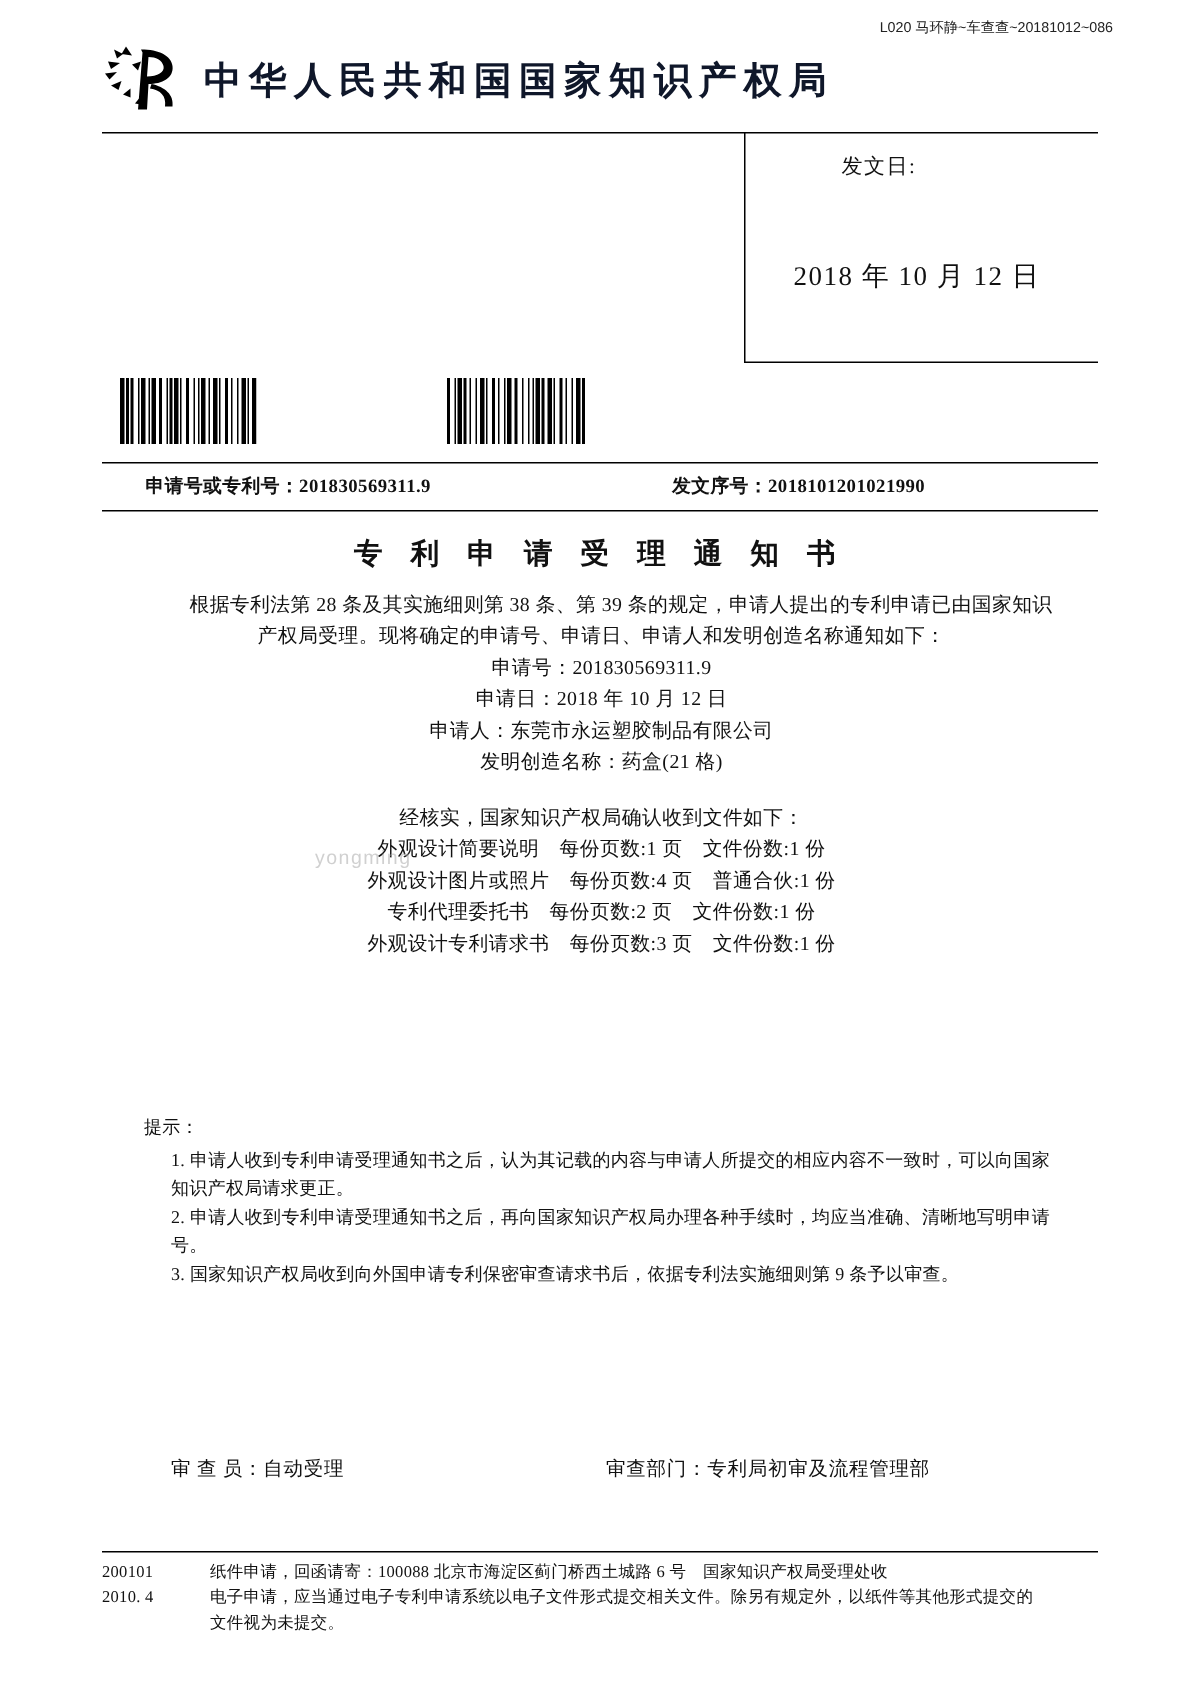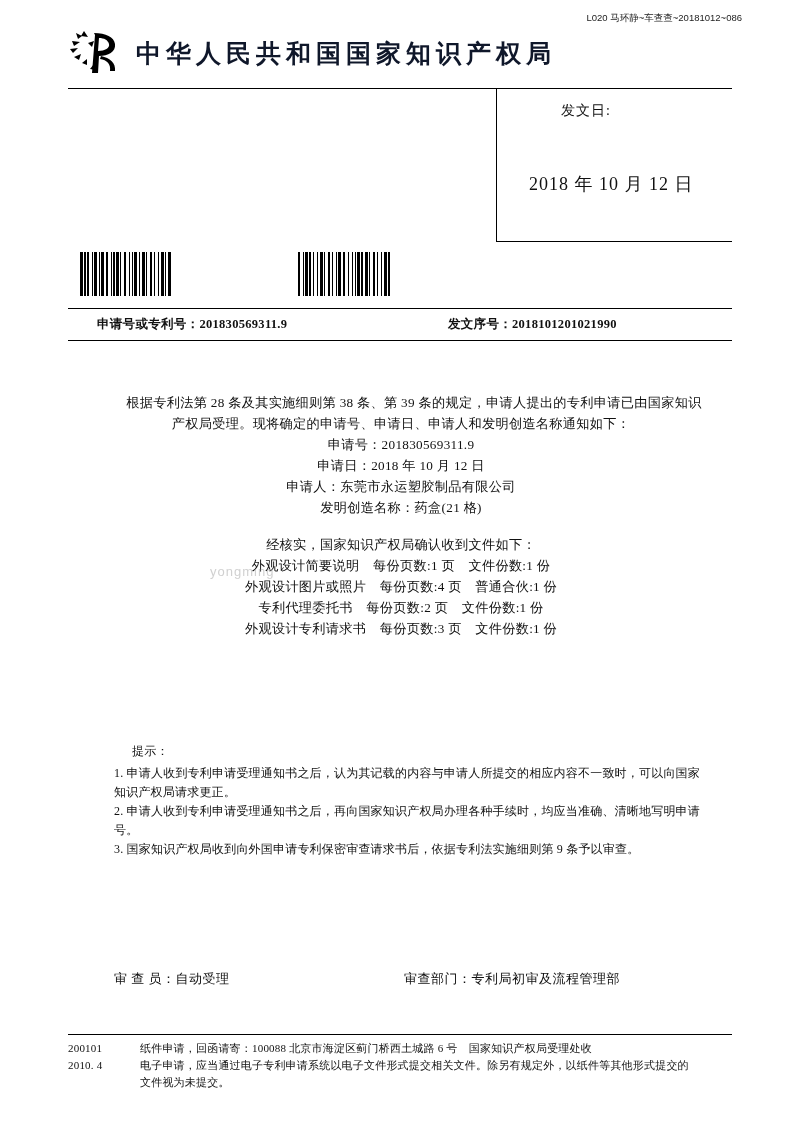--- a/index.html
+++ b/index.html
@@ -222,21 +222,21 @@
   
   .notes {
     position: absolute;
     left: 96px;
     top: 742px;
     width: 614px;
     font-size: 12px;
     line-height: 19px;
     letter-spacing: 0.2px;
   }
-  .notes-title { margin-bottom: 3px; margin-left: 36px; }
+  .notes-title { margin-bottom: 3px; }
   .note-item { margin-left: 18px; text-indent: -0px; }
 
   
   .examiner-row {
     position: absolute;
     left: 96px;
     top: 970px;
     width: 620px;
     font-size: 13px;
     letter-spacing: 0.5px;
@@ -311,20 +311,21 @@
 
   <div class="num-row">
     <div class="num-left">
       <span>申请号或专利号：</span><span>201830569311.9</span>
     </div>
     <div class="num-right">
       <span>发文序号：</span><span>2018101201021990</span>
     </div>
   </div>
 
+  <div class="doc-title">专 利 申 请 受 理 通 知 书</div>
 
   <div class="body">
     <div class="p-indent">根据专利法第 28 条及其实施细则第 38 条、第 39 条的规定，申请人提出的专利申请已由国家知识产权局受理。现将确定的申请号、申请日、申请人和发明创造名称通知如下：</div>
     <div class="kv">申请号：201830569311.9</div>
     <div class="kv">申请日：2018 年 10 月 12 日</div>
     <div class="kv">申请人：东莞市永运塑胶制品有限公司</div>
     <div class="kv">发明创造名称：药盒(21 格)</div>
     <div class="gap"></div>
     <div class="kv">经核实，国家知识产权局确认收到文件如下：</div>
     <div class="kv">外观设计简要说明　每份页数:1 页　文件份数:1 份</div>

